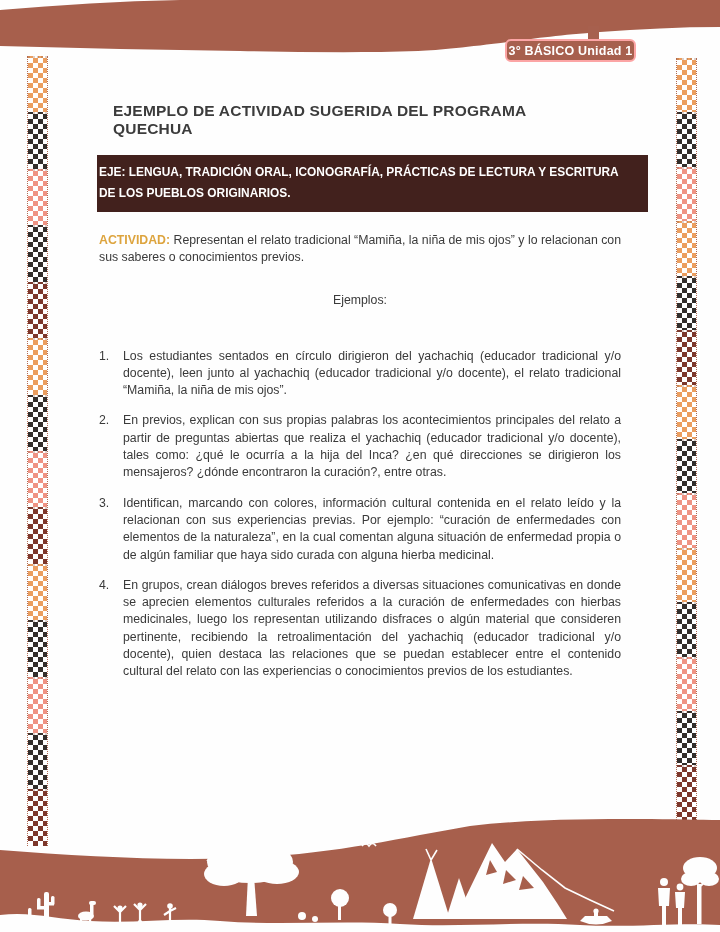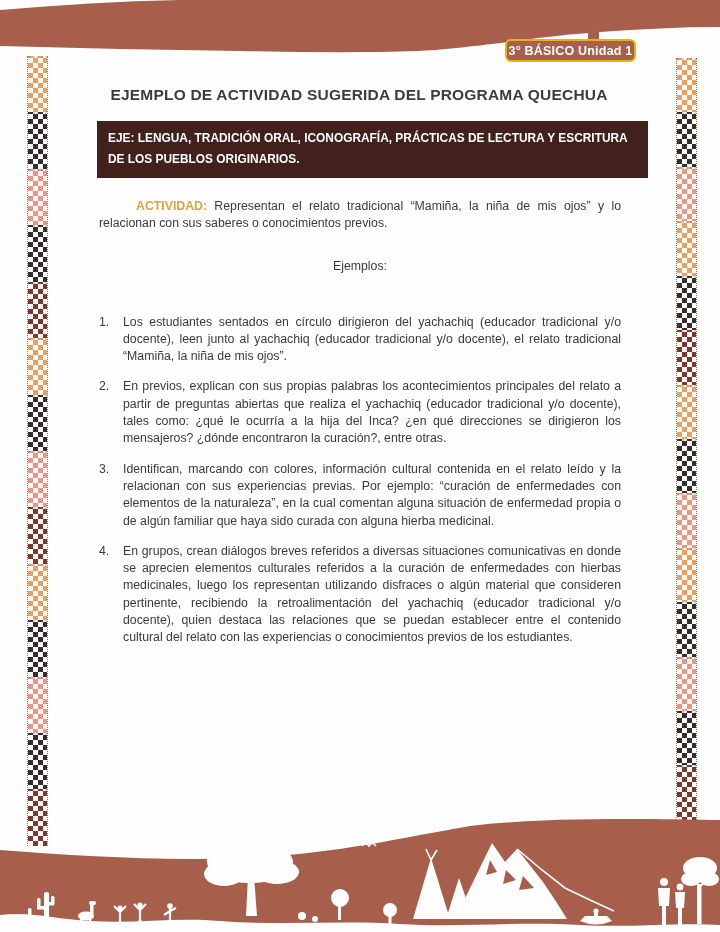--- a/index.html
+++ b/index.html
@@ -5,21 +5,21 @@
   html,body{margin:0;padding:0;background:#e9e6e2;}
   .page{
     position:relative;width:720px;height:932px;margin:0 auto;
     background:#fefefe;overflow:hidden;
     font-family:"Liberation Sans",sans-serif;color:#3a3a3a;
   }
   
   .header-wave{position:absolute;top:0;left:0;width:720px;height:64px;display:block;}
   .unit-badge{
     position:absolute;top:39px;left:505px;width:131px;height:23px;
-    background:#a7604e;border:2px solid #eab308;border-radius:6px;
+    background:#a7604e;border:2px solid #fca5a5;border-radius:6px;
     box-sizing:border-box;display:flex;align-items:center;justify-content:center;
     color:#fff;font-size:12.5px;font-weight:700;letter-spacing:.2px;
   }
   .badge-tab{position:absolute;top:26px;left:588px;width:11px;height:16px;background:#a7604e;}
   
   .strip{
     position:absolute;width:21px;display:flex;flex-direction:column;
     border-left:1px dotted #b06a52;border-right:1px dotted #b06a52;
     box-sizing:border-box;background:#fff;
   }
@@ -34,31 +34,31 @@
     linear-gradient(45deg,#332e2b 25%,transparent 25%,transparent 75%,#332e2b 75%,#332e2b);}
   .seg.s{background-image:
     linear-gradient(45deg,#ef9383 25%,transparent 25%,transparent 75%,#ef9383 75%,#ef9383),
     linear-gradient(45deg,#ef9383 25%,transparent 25%,transparent 75%,#ef9383 75%,#ef9383);}
   .seg.m{background-image:
     linear-gradient(45deg,#7d372b 25%,transparent 25%,transparent 75%,#7d372b 75%,#7d372b),
     linear-gradient(45deg,#7d372b 25%,transparent 25%,transparent 75%,#7d372b 75%,#7d372b);}
   
   .content{position:absolute;left:97px;top:86px;width:524px;}
   .doc-title{
-    margin:0;text-align:center;font-size:15.5px;font-weight:700;
+    margin:16px;text-align:left;font-size:15.5px;font-weight:700;
     color:#3c3c3c;letter-spacing:.2px;
   }
   .eje-banner{
     margin-top:17px;width:551px;box-sizing:border-box;
     background:#42211d;color:#fff;font-weight:700;font-size:11.9px;
-    line-height:21px;padding:7px 11px 8px 11px;
+    line-height:21px;padding:7px 11px 8px 2px;
   }
   .context-heading{margin:33px 0 0 2px;color:#4a8dc3;font-weight:700;font-size:12.6px;}
   .para{margin:20px 0 0 2px;font-size:12.3px;line-height:17.3px;text-align:justify;color:#3a3a3a;}
-  .activity-label{color:#dda43e;font-weight:700;margin-left:37px;}
+  .activity-label{color:#dda43e;font-weight:700;}
   .examples{margin:26px 0 0 2px;font-size:12.3px;color:#3a3a3a;text-align:center;}
   .list{margin-top:41px;}
   .item{display:flex;margin:0 0 13px 2px;}
   .num{width:17px;flex-shrink:0;font-size:12.3px;line-height:17.3px;}
   .itext{flex:1;margin:0 0 0 7px;font-size:12.3px;line-height:17.3px;text-align:justify;}
   .itext b{font-weight:400;}
   
   .footer-scene{position:absolute;left:0;bottom:0;width:720px;height:114px;display:block;}
 </style>
 </head>

